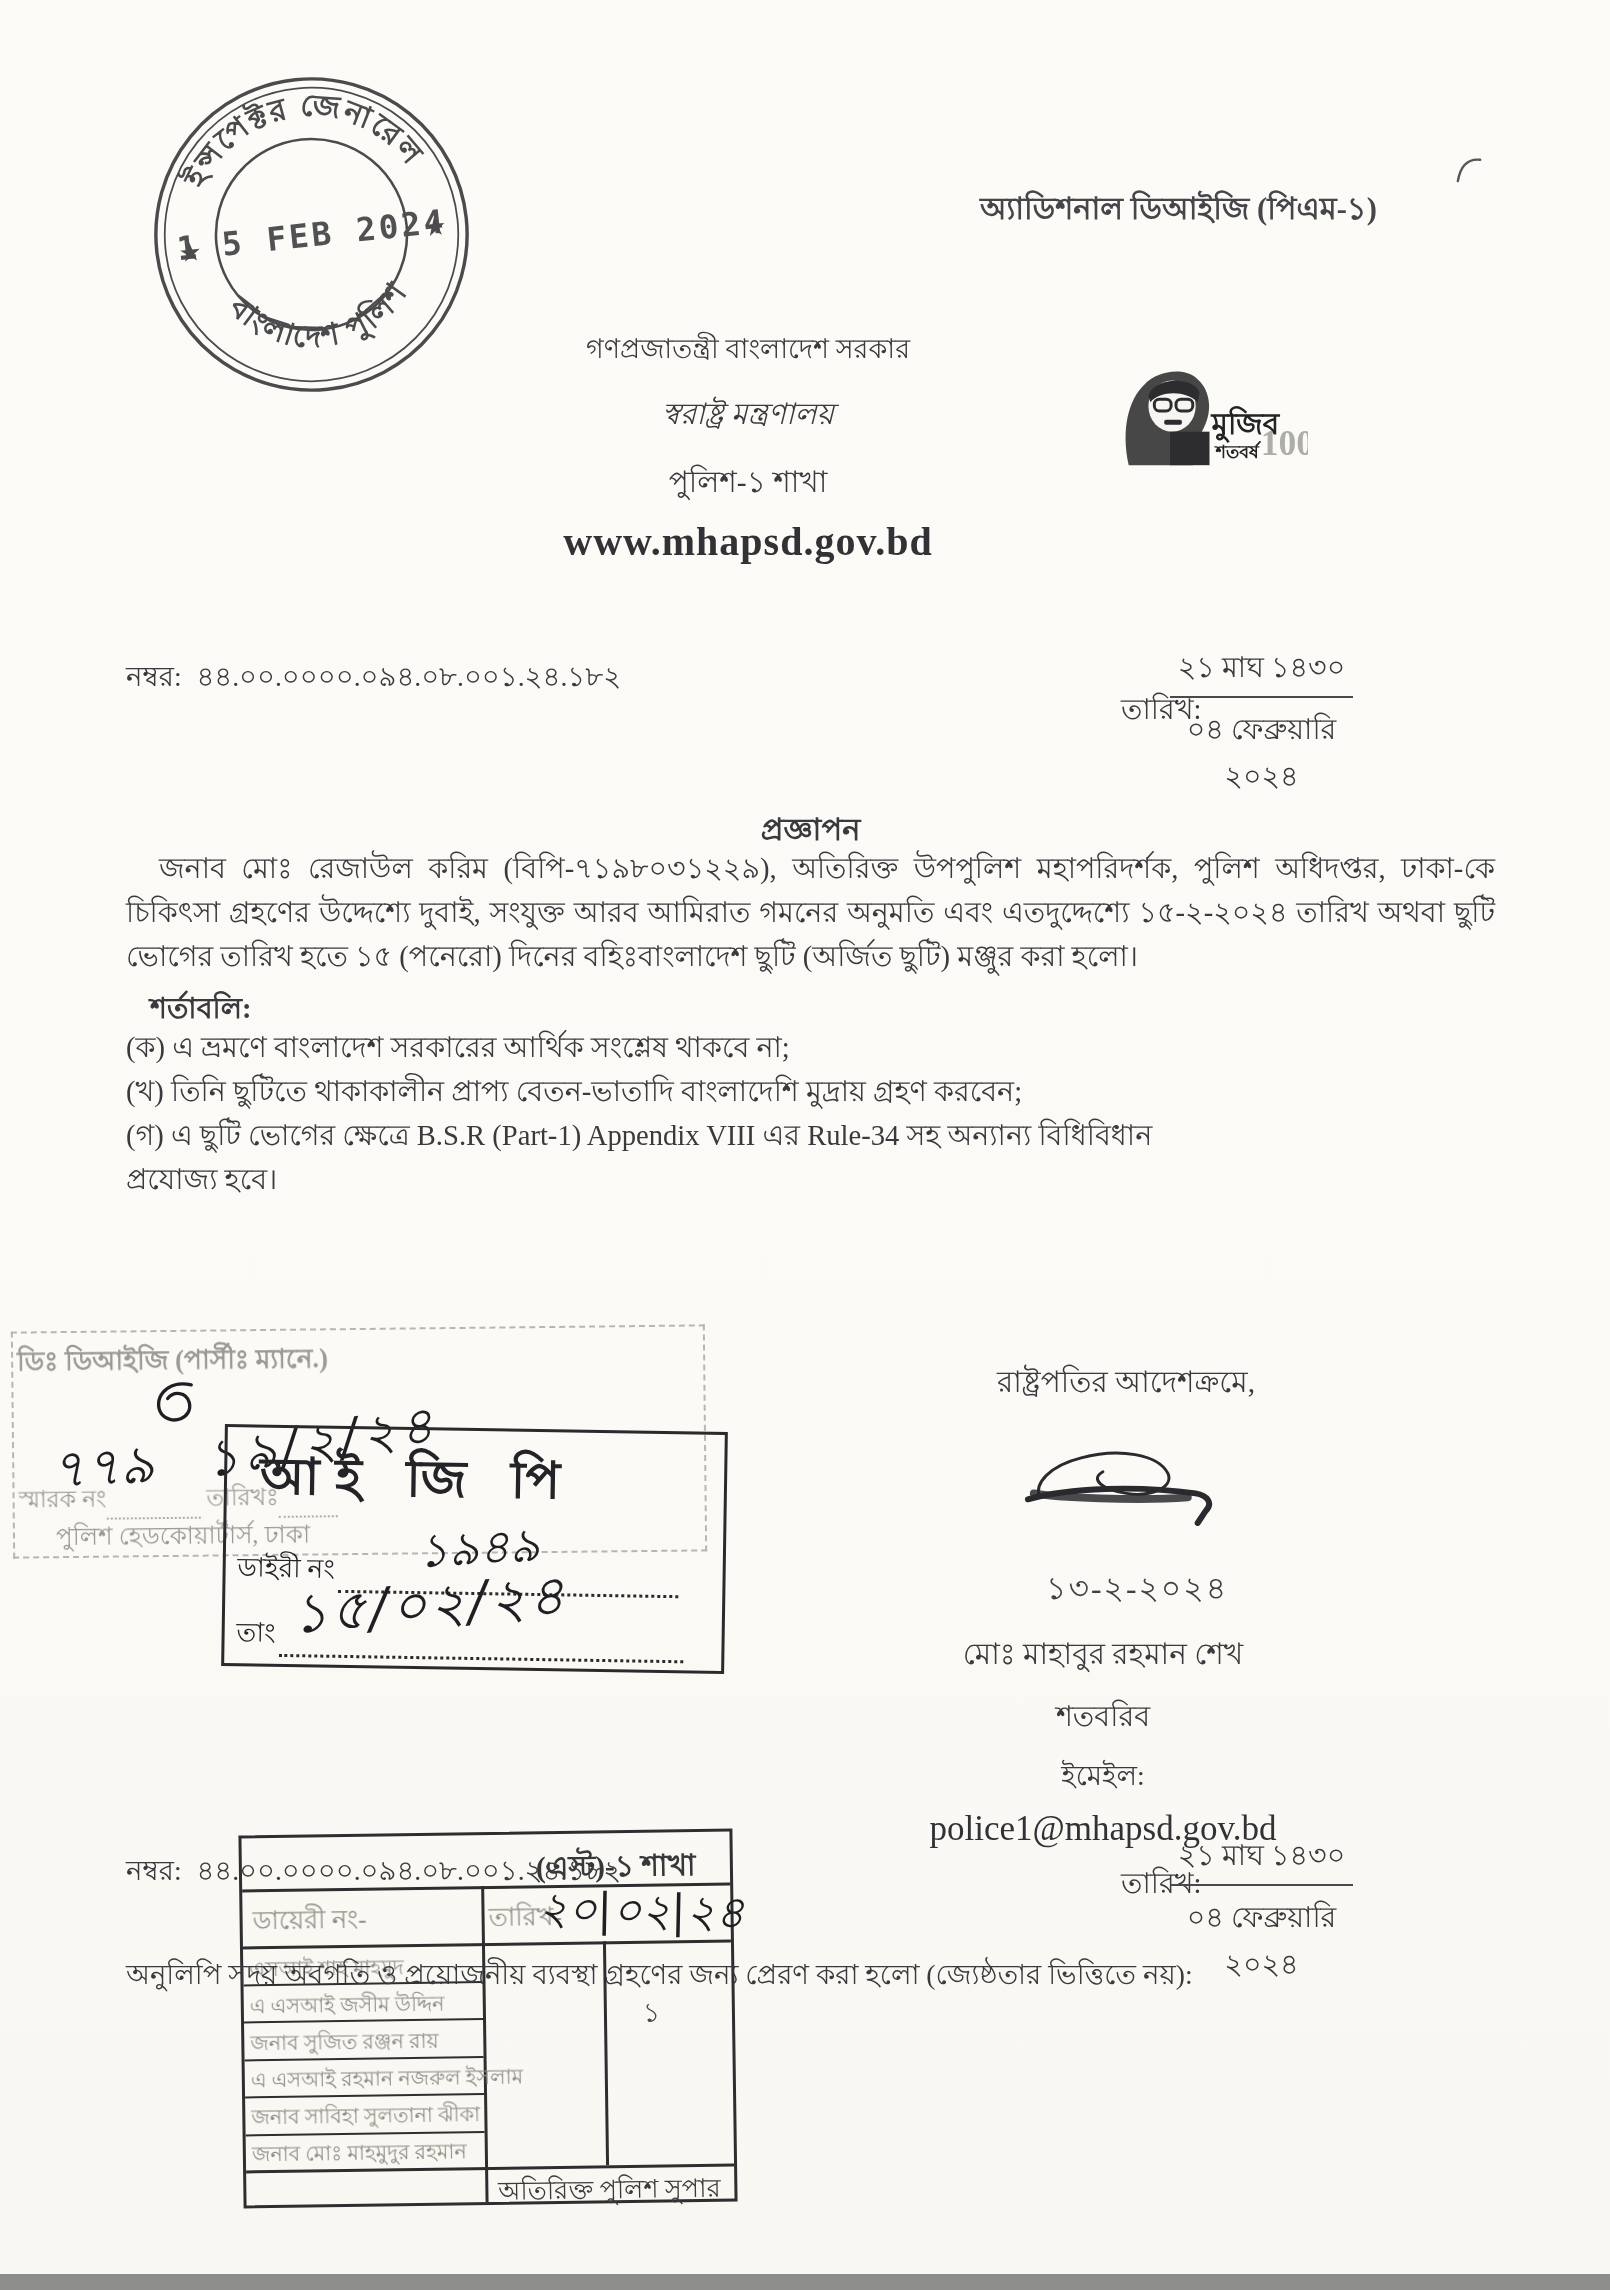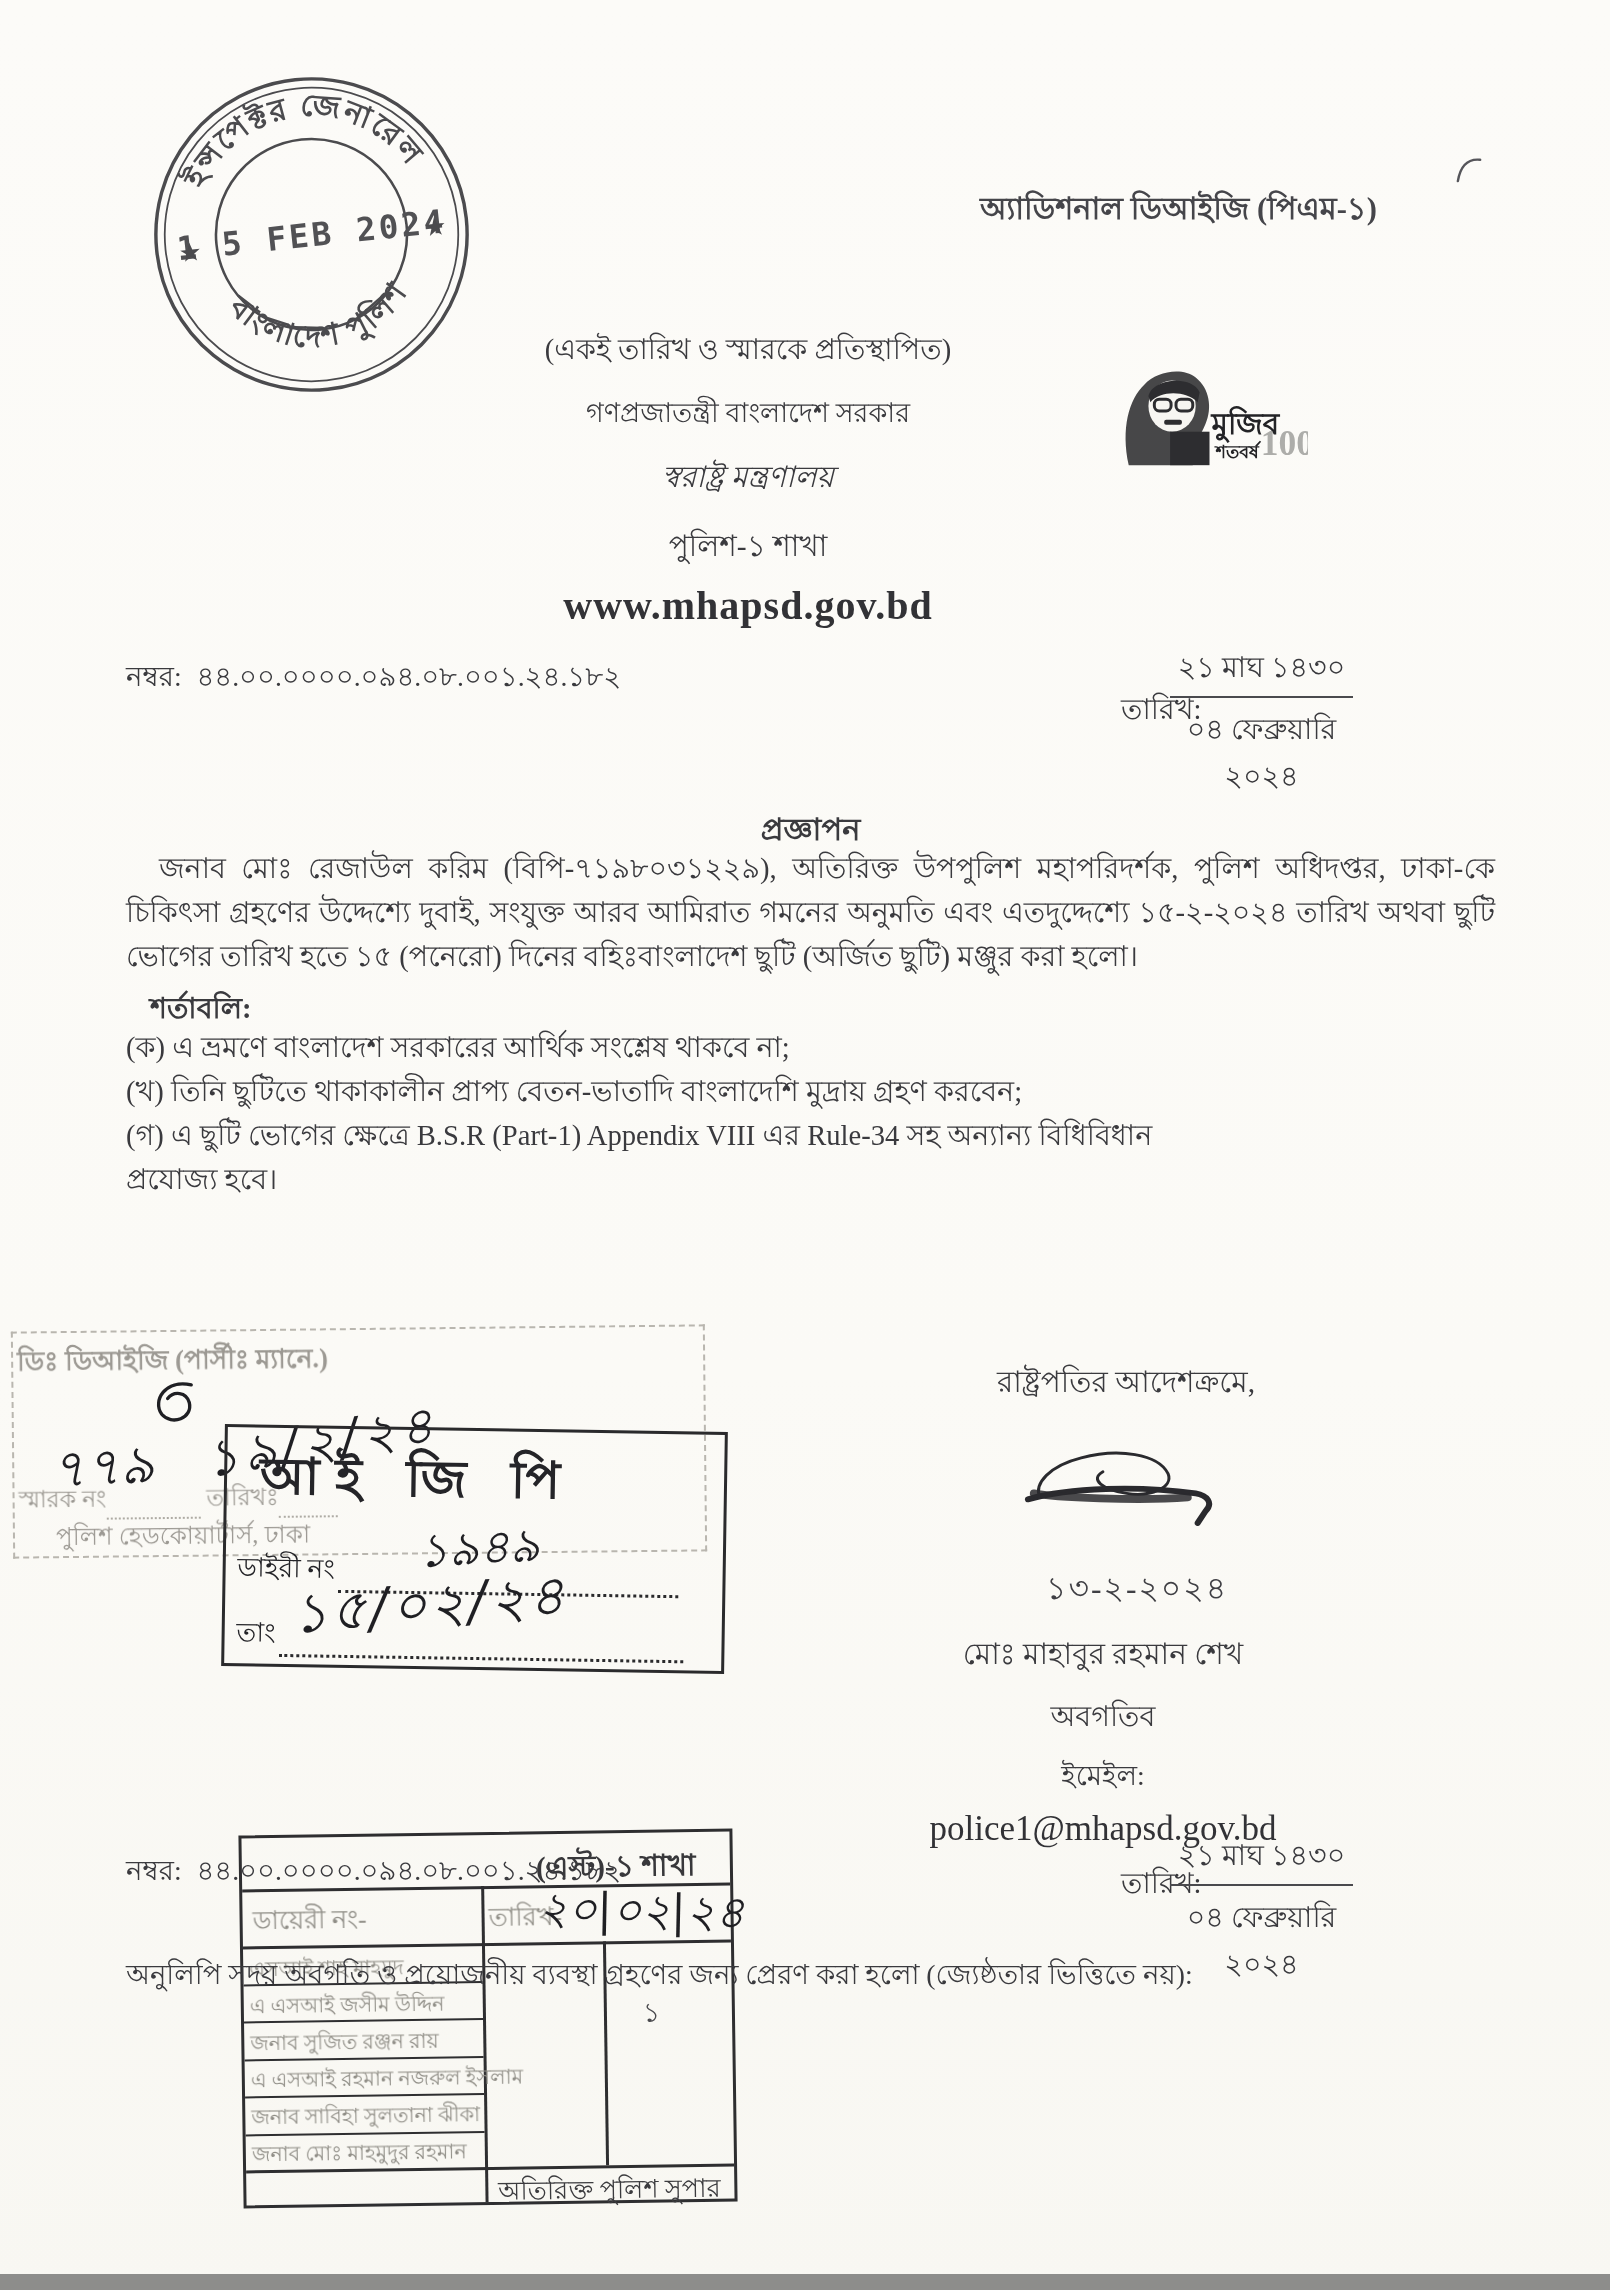--- a/index.html
+++ b/index.html
@@ -43,21 +43,20 @@
     </svg>
   </div>
 
   <svg class="abs" style="left:1453px;top:150px;" width="33" height="37" viewBox="0 0 34 38">
     <path d="M5,32 Q9,8 28,10" fill="none" stroke="#55555a" stroke-width="2.5" stroke-linecap="round"></path>
   </svg>
 
   <div class="abs" style="left:980px;top:185px;font-size:30.5px;font-weight:600;color:#45454a;">অ্যাডিশনাল ডিআইজি (পিএম-১)</div>
 
   <div class="abs center" style="left:364px;top:328px;width:768px;">
-    <div style="font-size:28.6px;margin-bottom:16.7px;">(একই তারিখ ও স্মারকে প্রতিস্থাপিত)</div>
     <div style="font-size:27px;margin-bottom:17.7px;">গণপ্রজাতন্ত্রী বাংলাদেশ সরকার</div>
     <div style="font-size:29.6px;margin-bottom:18.7px;font-style:italic;">স্বরাষ্ট্র মন্ত্রণালয়</div>
     <div style="font-size:29.6px;margin-bottom:8.9px;">পুলিশ-১ শাখা</div>
     <div style="font-size:40px;font-weight:bold;letter-spacing:1px;color:#323236;">www.mhapsd.gov.bd</div>
   </div>
 
   <div class="abs" style="left:1111px;top:345px;width:197px;height:133px;">
     <svg width="197" height="133" viewBox="0 0 200 135">
       <path d="M18,122 C10,85 18,55 34,40 C46,27 72,22 86,33 C100,44 103,64 96,80 C91,93 83,100 83,112 L83,122 Z" fill="#2d2d30" opacity="0.88"></path>
       <ellipse cx="62" cy="62" rx="24" ry="26" fill="#f7f6f2"></ellipse>
@@ -128,21 +127,21 @@
   <svg class="abs" style="left:1020px;top:1436px;" width="227" height="99" viewBox="0 0 230 100">
     <path d="M20,62 C14,48 30,30 62,22 C100,12 140,18 150,38 C156,52 132,62 108,58 C84,54 70,44 84,36" fill="none" stroke="#2a2a2e" stroke-width="3" stroke-linecap="round"></path>
     <path d="M8,64 C50,52 120,50 178,58 C190,60 196,68 188,76 L180,88" fill="none" stroke="#2a2a2e" stroke-width="6" stroke-linecap="round"></path>
     <path d="M14,58 C34,62 120,66 170,62" fill="none" stroke="#2a2a2e" stroke-width="8" stroke-linecap="round" opacity="0.85"></path>
   </svg>
 
   <div class="abs" style="left:1046px;top:1564px;font-size:31.5px;letter-spacing:2px;color:#3f3f44;">১৩-২-২০২৪</div>
 
   <div class="abs center" style="left:921px;top:1631px;width:364px;">
     <div style="font-size:29.6px;margin-bottom:13.8px;">মোঃ মাহাবুর রহমান শেখ</div>
-    <div style="font-size:28.6px;margin-bottom:12.8px;">অবগতিব</div>
+    <div style="font-size:28.6px;margin-bottom:12.8px;">শতবরিব</div>
     <div style="font-size:27.6px;margin-bottom:8.9px;">ইমেইল:</div>
     <div style="font-size:35px;color:#323236;">police1@mhapsd.gov.bd</div>
   </div>
 
   <div class="abs" style="left:241px;top:1832px;width:488px;height:367px;border:3px solid #2e2e30;transform:rotate(-0.8deg);">
     <div class="tline" style="left:0;top:51px;width:488px;height:3px;"></div>
     <div class="tline" style="left:0;top:108px;width:488px;height:3px;"></div>
     <div class="tline" style="left:0;top:146px;width:239px;height:2px;"></div>
     <div class="tline" style="left:0;top:183px;width:239px;height:2px;"></div>
     <div class="tline" style="left:0;top:221px;width:239px;height:2px;"></div>

